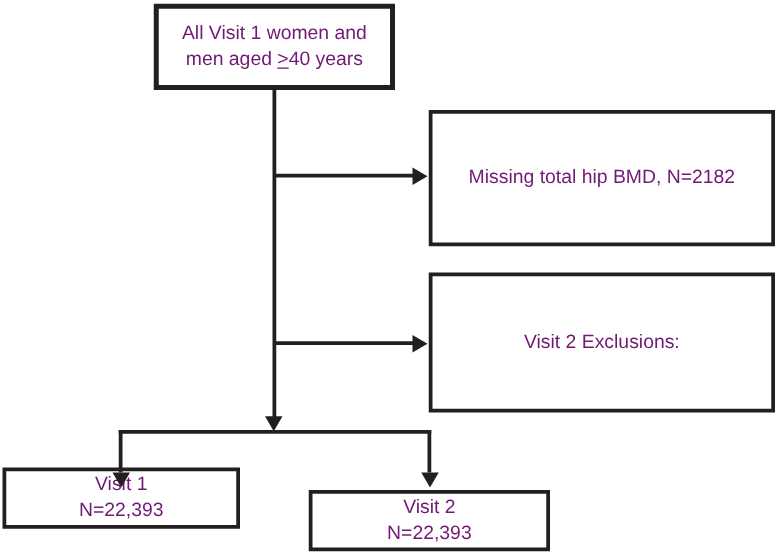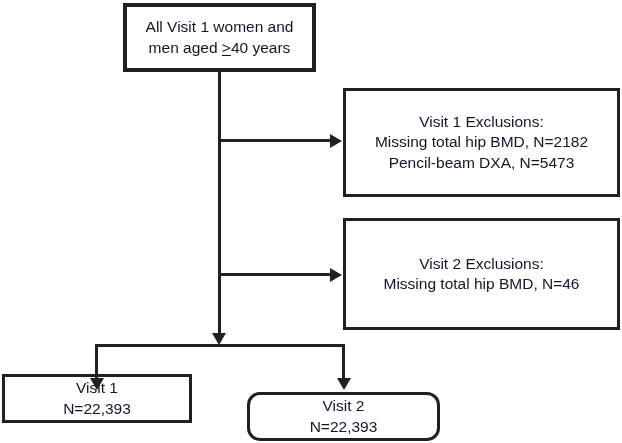--- a/index.html
+++ b/index.html
@@ -6,21 +6,21 @@
     margin: 0;
     padding: 0;
     background: #ffffff;
   }
   .canvas {
     position: relative;
     width: 622px;
     height: 443px;
     background: #ffffff;
     font-family: "Liberation Sans", sans-serif;
-    color: #0f172a;
+    color: #701a75;
     overflow: hidden;
   }
   .box {
     position: absolute;
     box-sizing: border-box;
     background: #ffffff;
     border: 3px solid #231f20;
     display: flex;
     flex-direction: column;
     justify-content: center;
@@ -28,21 +28,21 @@
     text-align: center;
     font-size: 15.5px;
     line-height: 20.5px;
     white-space: nowrap;
   }
   .box .line { width: 100%; }
   .top-box    { left: 123px; top: 3px;   width: 193px; height: 69px; border-width: 4px; }
   .excl1-box  { left: 343px; top: 88px;  width: 277px; height: 109px; }
   .excl2-box  { left: 343px; top: 218px; width: 277px; height: 112px; }
   .visit1-box { left: 2px;   top: 374px; width: 190px; height: 49px; }
-  .visit2-box { left: 247px; top: 392px; width: 193px; height: 49px; border-radius: 13px; }
+  .visit2-box { left: 247px; top: 392px; width: 193px; height: 49px; }
   .gte {
     text-decoration: underline;
     text-underline-offset: 2px;
   }
   
   .conn {
     position: absolute;
     background: #231f20;
   }
   .ah {
@@ -76,28 +76,25 @@
 <body>
 
 <div class="canvas">
 
   <div class="box top-box">
     <div class="line">All Visit 1 women and</div>
     <div class="line"><span>men aged </span><span class="gte">&gt;</span><span>40 years</span></div>
   </div>
 
   <div class="box excl1-box">
-    <div class="line">Visit 1 Exclusions:</div>
     <div class="line">Missing total hip BMD, N=2182</div>
-    <div class="line">Pencil-beam DXA, N=5473</div>
   </div>
 
   <div class="box excl2-box">
     <div class="line">Visit 2 Exclusions:</div>
-    <div class="line">Missing total hip BMD, N=46</div>
   </div>
 
   <div class="box visit1-box">
     <div class="line">Visit 1</div>
     <div class="line">N=22,393</div>
   </div>
   <div class="box visit2-box">
     <div class="line">Visit 2</div>
     <div class="line">N=22,393</div>
   </div>

